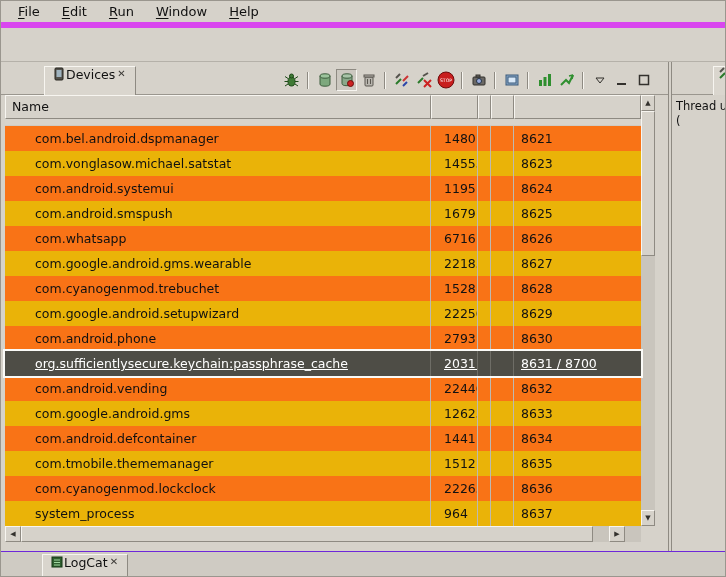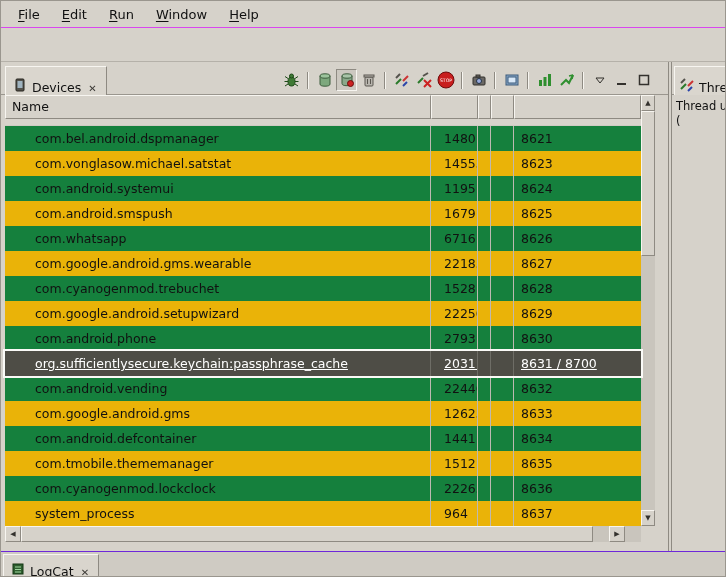--- a/index.html
+++ b/index.html
@@ -7,41 +7,41 @@
   .app {
     position:relative; width:726px; height:577px;
     background:#d6d2ca; overflow:hidden;
     font-family:"DejaVu Sans", sans-serif; color:#111;
     border:1px solid #9a968e;
   }
   
   .menubar {
     position:absolute; top:0; left:0; right:0; height:27px;
     display:flex; align-items:center; padding-left:6px;
-    border-bottom:1px solid #d946ef; background:#d6d2ca;
+    border-bottom:6px solid #d946ef; background:#d6d2ca;
   }
   .menu-item { font-size:13px; padding:4px 11px 4px 11px; cursor:default; }
   .menu-item u { text-decoration-thickness:1px; text-underline-offset:2px; }
   .toolbar-strip {
     position:absolute; top:27px; left:0; right:0; height:34px;
     background:#d6d2ca; border-bottom:1px solid #b5b1a9;
   }
   
   .devices-pane { position:absolute; top:61px; left:0; width:667px; height:489px; background:#d6d2ca; }
   .sash { position:absolute; top:61px; left:667px; width:4px; height:489px; background:#d6d2ca; border-left:1px solid #8e8a82; border-right:1px solid #8e8a82; }
   .right-pane { position:absolute; top:61px; left:671px; width:55px; height:489px; background:#d6d2ca; overflow:hidden; }
   .hdr-line { position:absolute; left:0; right:0; top:32px; border-top:1px solid #9a968e; }
   
   .tab {
     position:absolute; top:4px; height:29px; z-index:2;
-    display:flex; align-items:flex-end; gap:5px; padding:0 7px;
+    display:flex; align-items:flex-start; padding:0 7px;
     background:#dad6ce; font-size:12.5px;
     border:1px solid #8e8a82; border-bottom:none;
     border-top-color:#f7f5f0; border-left-color:#f7f5f0;
-    cursor:default; white-space:nowrap;
+    cursor:default; white-space:nowrap;margin-left:39px;
   }
   .tab .close { font-size:10px; color:#3c3a36; padding:1px 2px; cursor:pointer; }
   
   .dev-toolbar {
     position:absolute; top:6px; right:14px; height:24px; z-index:2;
     display:flex; align-items:center; gap:1px;
   }
   .tbtn { width:21px; height:22px; display:flex; align-items:center; justify-content:center; border:1px solid transparent; cursor:pointer; }
   .tbtn.pressed { border-color:#8e8a82 #f7f5f0 #f7f5f0 #8e8a82; background:#ccc8c0; }
   .tsep { width:2px; height:17px; border-left:1px solid #8e8a82; border-right:1px solid #f7f5f0; margin:0 4px; }
@@ -51,21 +51,21 @@
   .th {
     height:24px; background:#d6d2ca; font-size:12.5px; line-height:22px;
     border:1px solid #8e8a82; border-top-color:#f7f5f0; border-left-color:#f7f5f0;
     overflow:hidden; white-space:nowrap;
   }
   .th.name { width:426px; padding-left:6px; }
   .th.c2 { width:47px; } .th.c3 { width:13px; } .th.c4 { width:23px; } .th.c5 { width:127px; }
   .tbody { position:absolute; left:0; top:57px; width:636px; }
   .sliver { height:7px; background:#d8d4cc; border-bottom:1px solid #cfcbc3; }
   .row { display:flex; height:25px; font-size:12.5px; }
-  .row.even { background:#15803d; }
+  .row.even { background:#f97316; }
   .row.odd  { background:#eab308; }
   .cell { height:25px; line-height:25px; overflow:hidden; white-space:nowrap; border-right:1px solid #bdb9b1; }
   .cell.name { width:426px; padding-left:30px; }
   .cell.pid  { width:47px; padding-left:13px; }
   .cell.c3   { width:13px; } .cell.c4 { width:23px; }
   .cell.port { width:127px; padding-left:7px; border-right:none; }
   .row.selected {
     background:#4e4d46; color:#ffffff; position:relative; z-index:2;
     outline:2px solid #fafaf7;
     text-decoration:underline;

